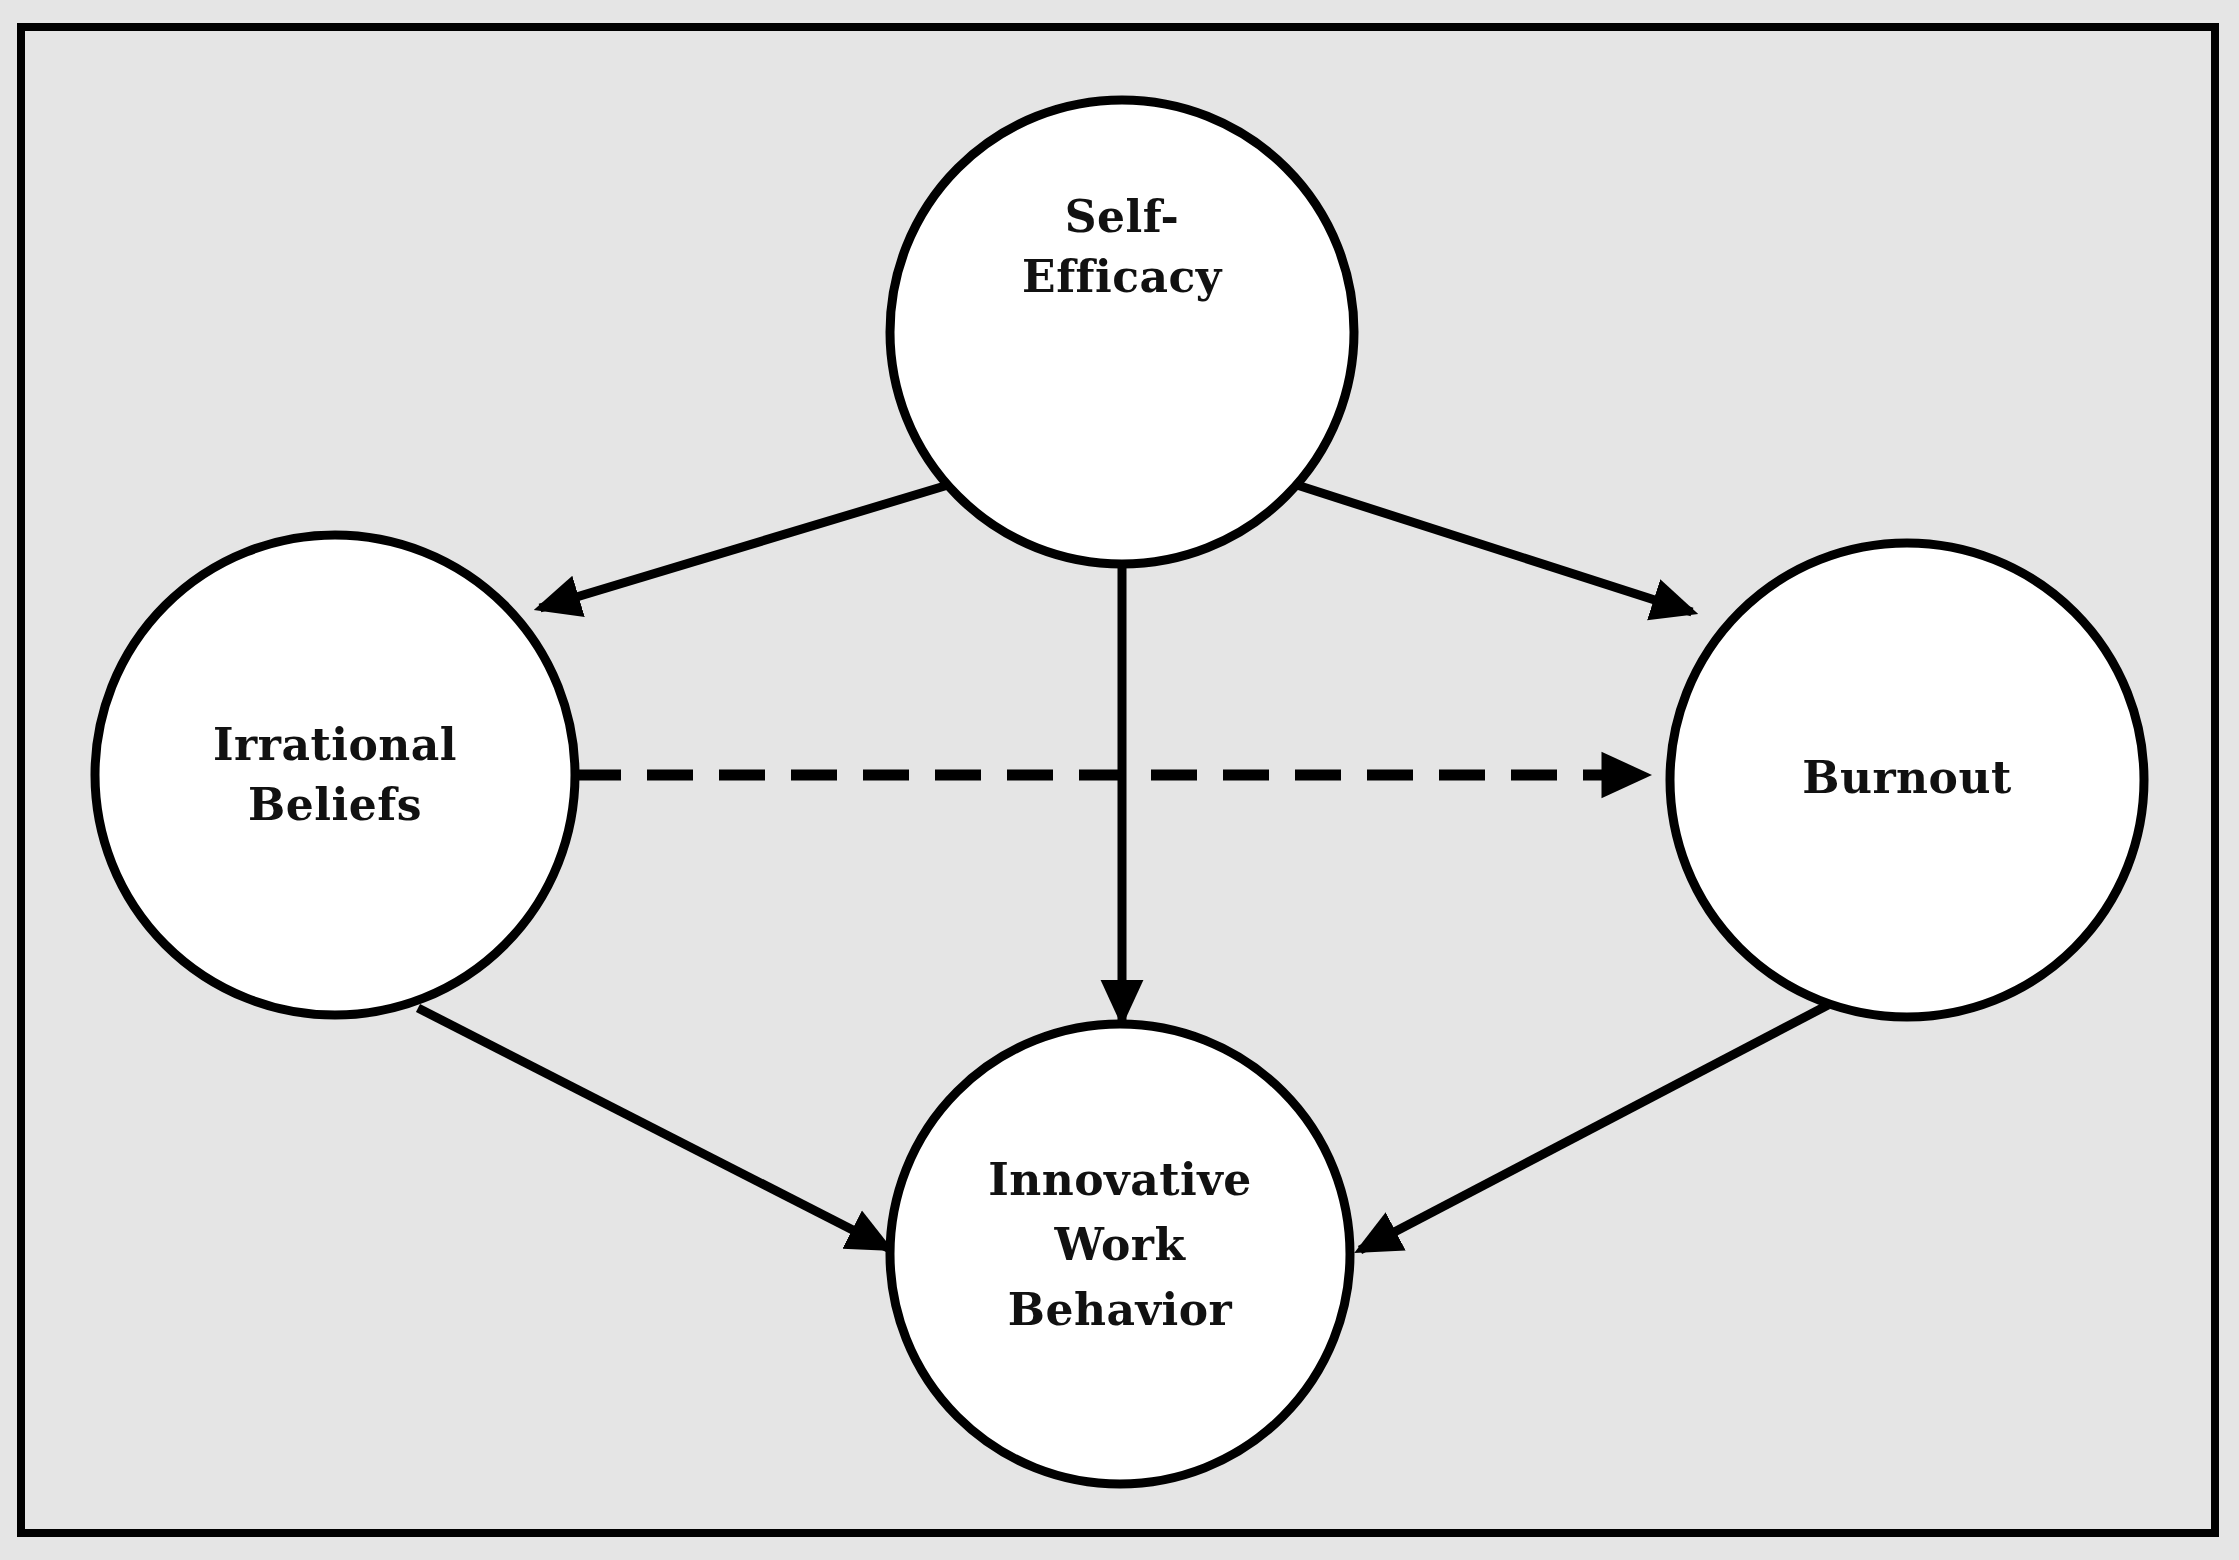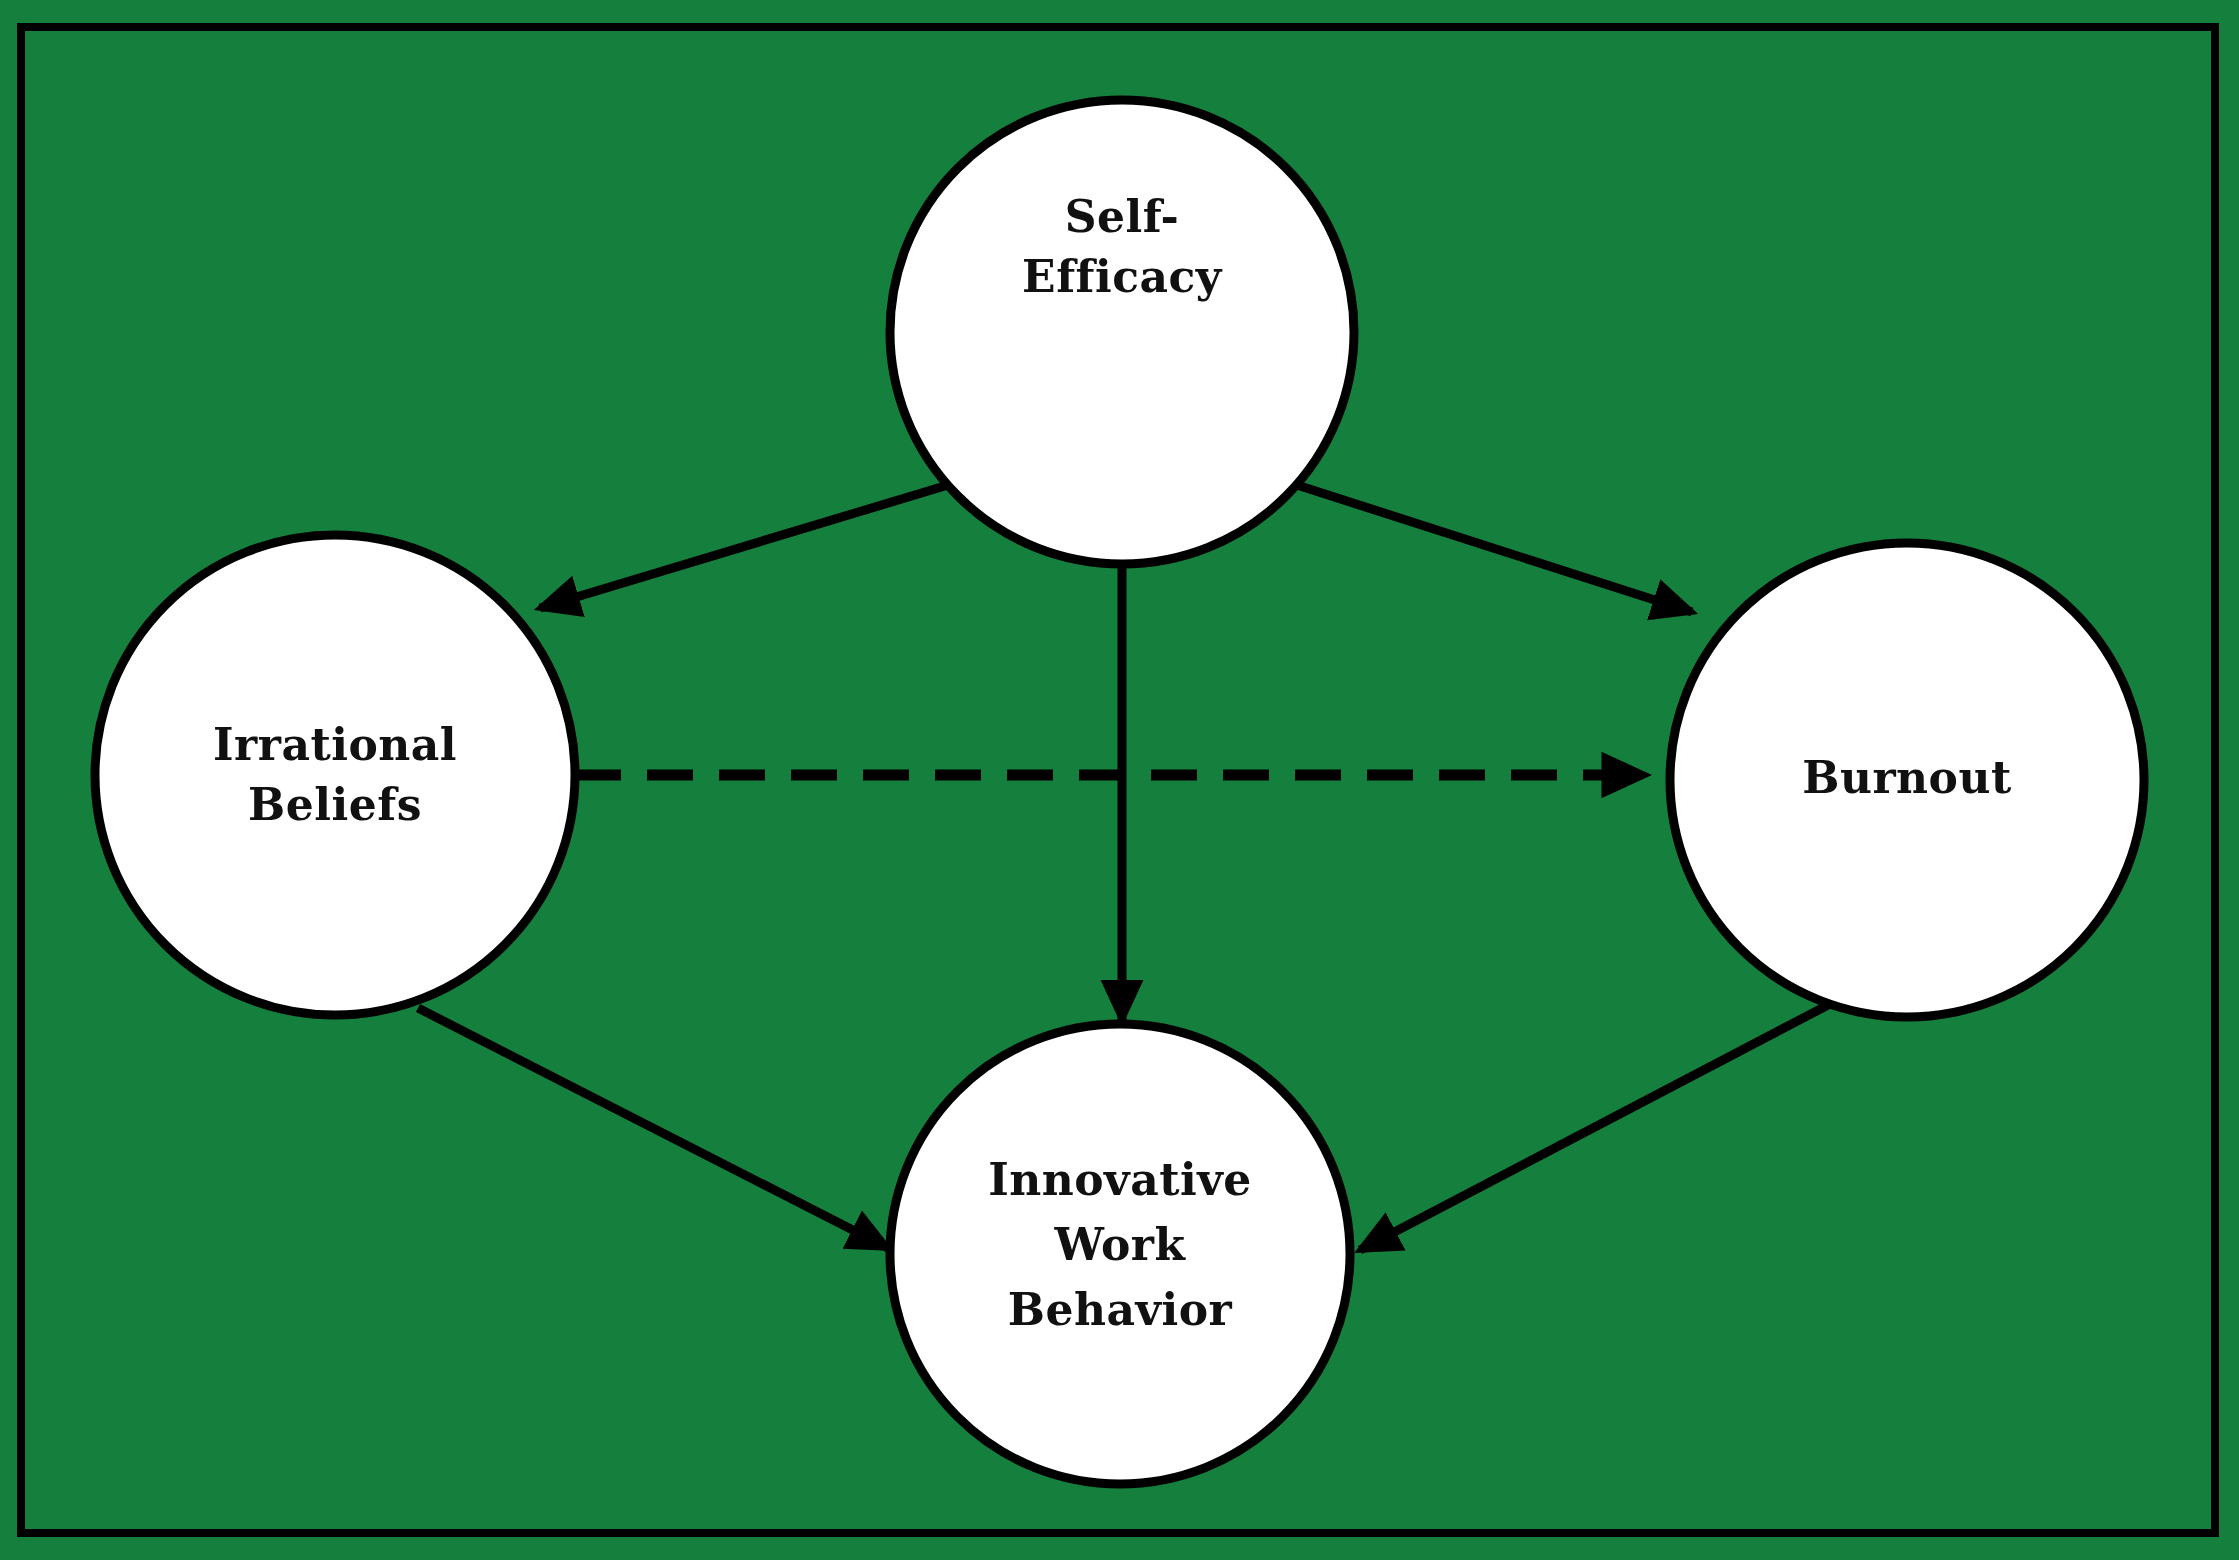--- a/index.html
+++ b/index.html
@@ -7,21 +7,21 @@
     padding: 0;
     background: #ffffff;
   }
   body {
     font-family: "DejaVu Serif", "Liberation Serif", serif;
   }
   #canvas {
     position: relative;
     width: 2239px;
     height: 1560px;
-    background: #15803d;
+    background: #e5e5e5;
     overflow: hidden;
   }
   #diagram-svg {
     position: absolute;
     top: 0;
     left: 0;
     width: 2239px;
     height: 1560px;
   }
   .node-label {

